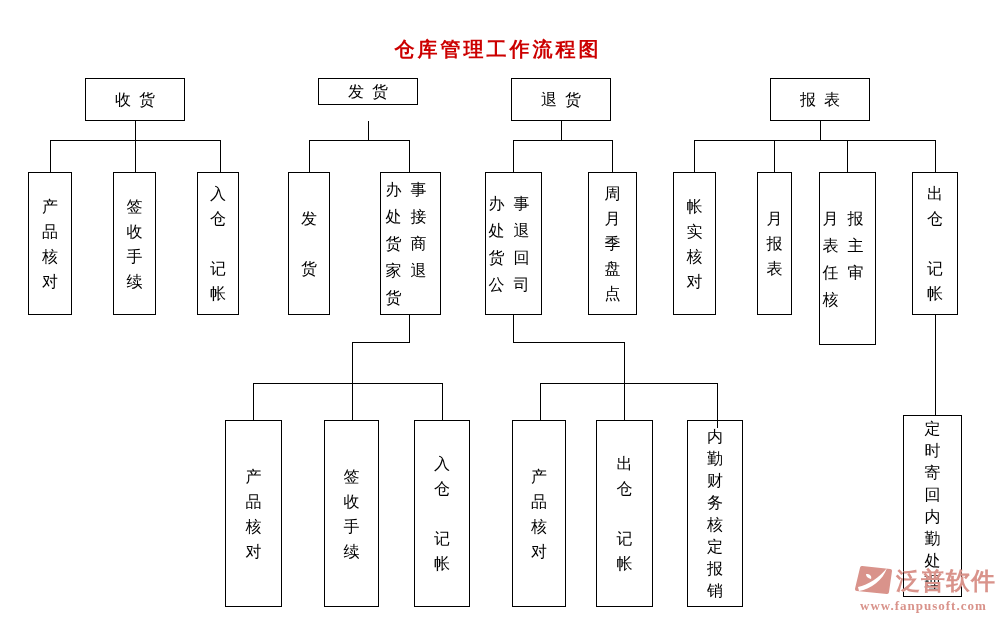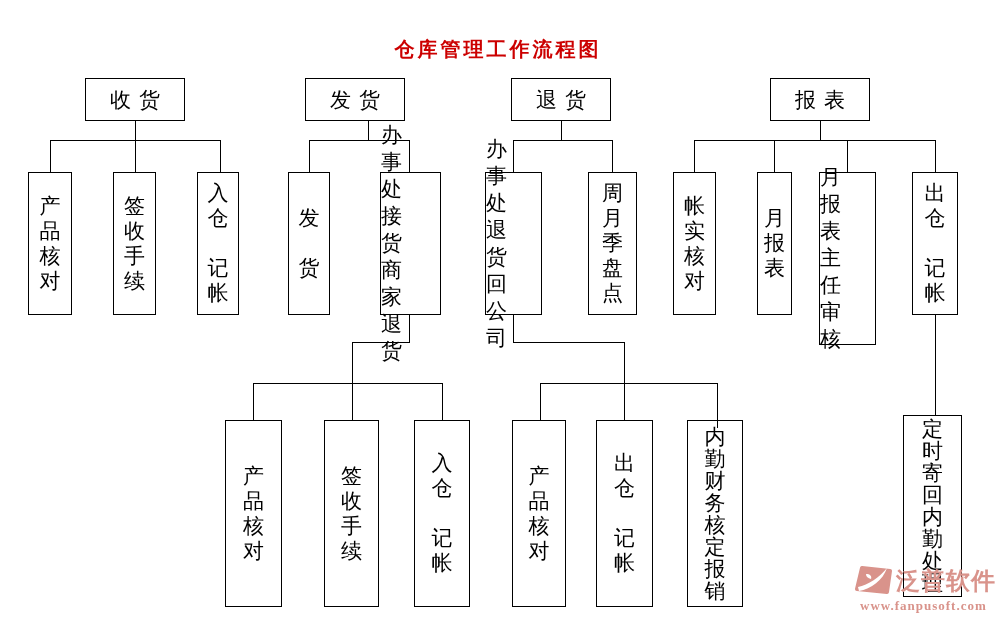--- a/index.html
+++ b/index.html
@@ -9,21 +9,21 @@
   }
   #title{
     position:absolute;left:0;top:36px;width:100%;text-align:center;
     font-size:20px;font-weight:bold;color:#cc0000;letter-spacing:3px;
   }
   .box{
     position:absolute;border:1px solid #000;background:#fff;box-sizing:border-box;
     display:flex;align-items:center;justify-content:center;z-index:2;
   }
   .box span{
-    white-space:pre-line;font-size:21px;text-align:center;display:block;
+    white-space:pre-line;font-size:16px;text-align:center;display:block;
   }
   .hbox span{letter-spacing:8px;margin-right:-8px;line-height:18px;}
   .v span{line-height:25px;}
   .v8 span{line-height:22px;}
   .wrap2 span{line-height:27px;letter-spacing:9px;text-align:left;}
   #lines{position:absolute;left:0;top:0;z-index:3;pointer-events:none;}
   #lines path{stroke:#000;stroke-width:1;fill:none;}
   #watermark{
     position:absolute;left:854px;top:566px;width:142px;z-index:5;
     color:#d9938b;line-height:1;
@@ -45,21 +45,21 @@
     <path d="M561 121 L561 140 M513 140 L612 140 M513 140 L513 172 M612 140 L612 172"></path>
     <path d="M820 121 L820 140 M694 140 L935 140 M694 140 L694 172 M774 140 L774 172 M847 140 L847 172 M935 140 L935 172"></path>
     <path d="M409 315 L409 342 L352 342 L352 420 M253 383 L442 383 M253 383 L253 420 M442 383 L442 420"></path>
     <path d="M513 315 L513 342 L624 342 L624 420 M540 383 L717 383 M540 383 L540 420 M717 383 L717 428"></path>
     <path d="M935 315 L935 415"></path>
   </svg>
 
   <div class="box hbox" style="left:85px;top:78px;width:100px;height:43px">
     <span>收货</span>
   </div>
-  <div class="box hbox" style="left:305px;top:78px;width:100px;height:43px">
+  <div class="box hbox" style="left:318px;top:78px;width:100px;height:27px">
     <span>发货</span>
   </div>
   <div class="box hbox" style="left:770px;top:78px;width:100px;height:43px">
     <span>报表</span>
   </div>
   <div class="box hbox" style="left:511px;top:78px;width:100px;height:43px">
     <span>退货</span>
   </div>
 
   <div class="box v" style="left:28px;top:172px;width:44px;height:143px">

